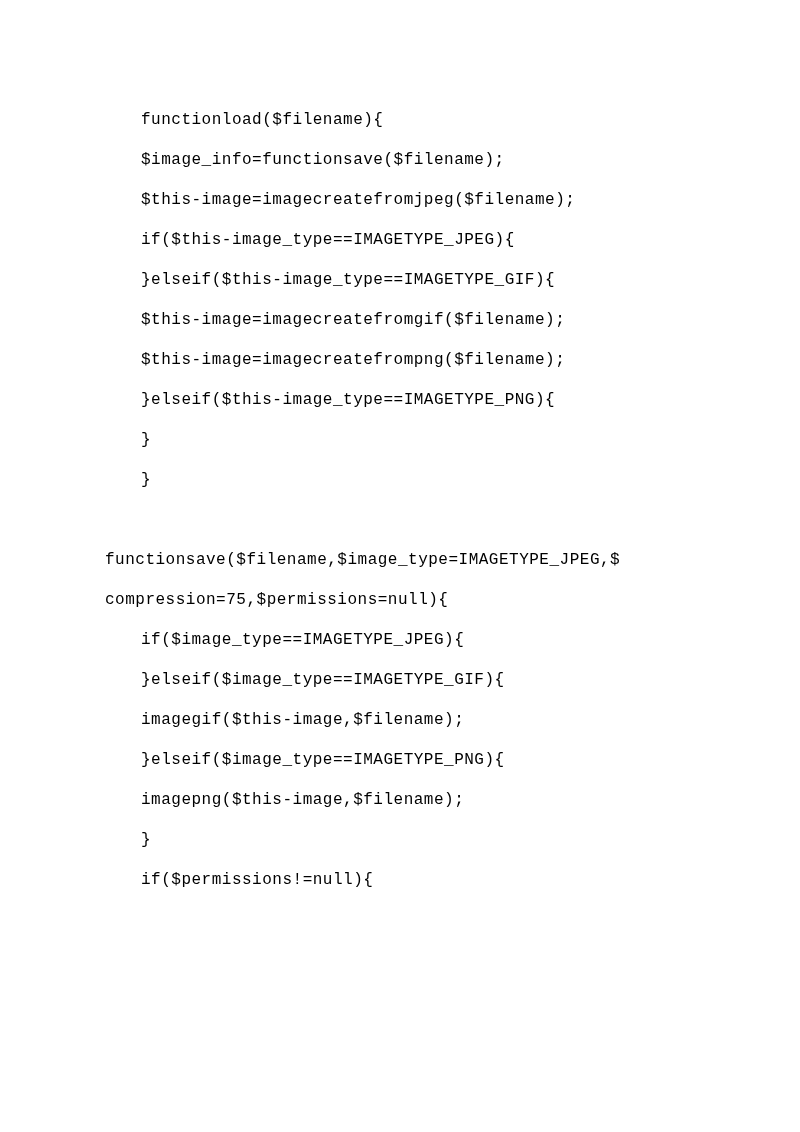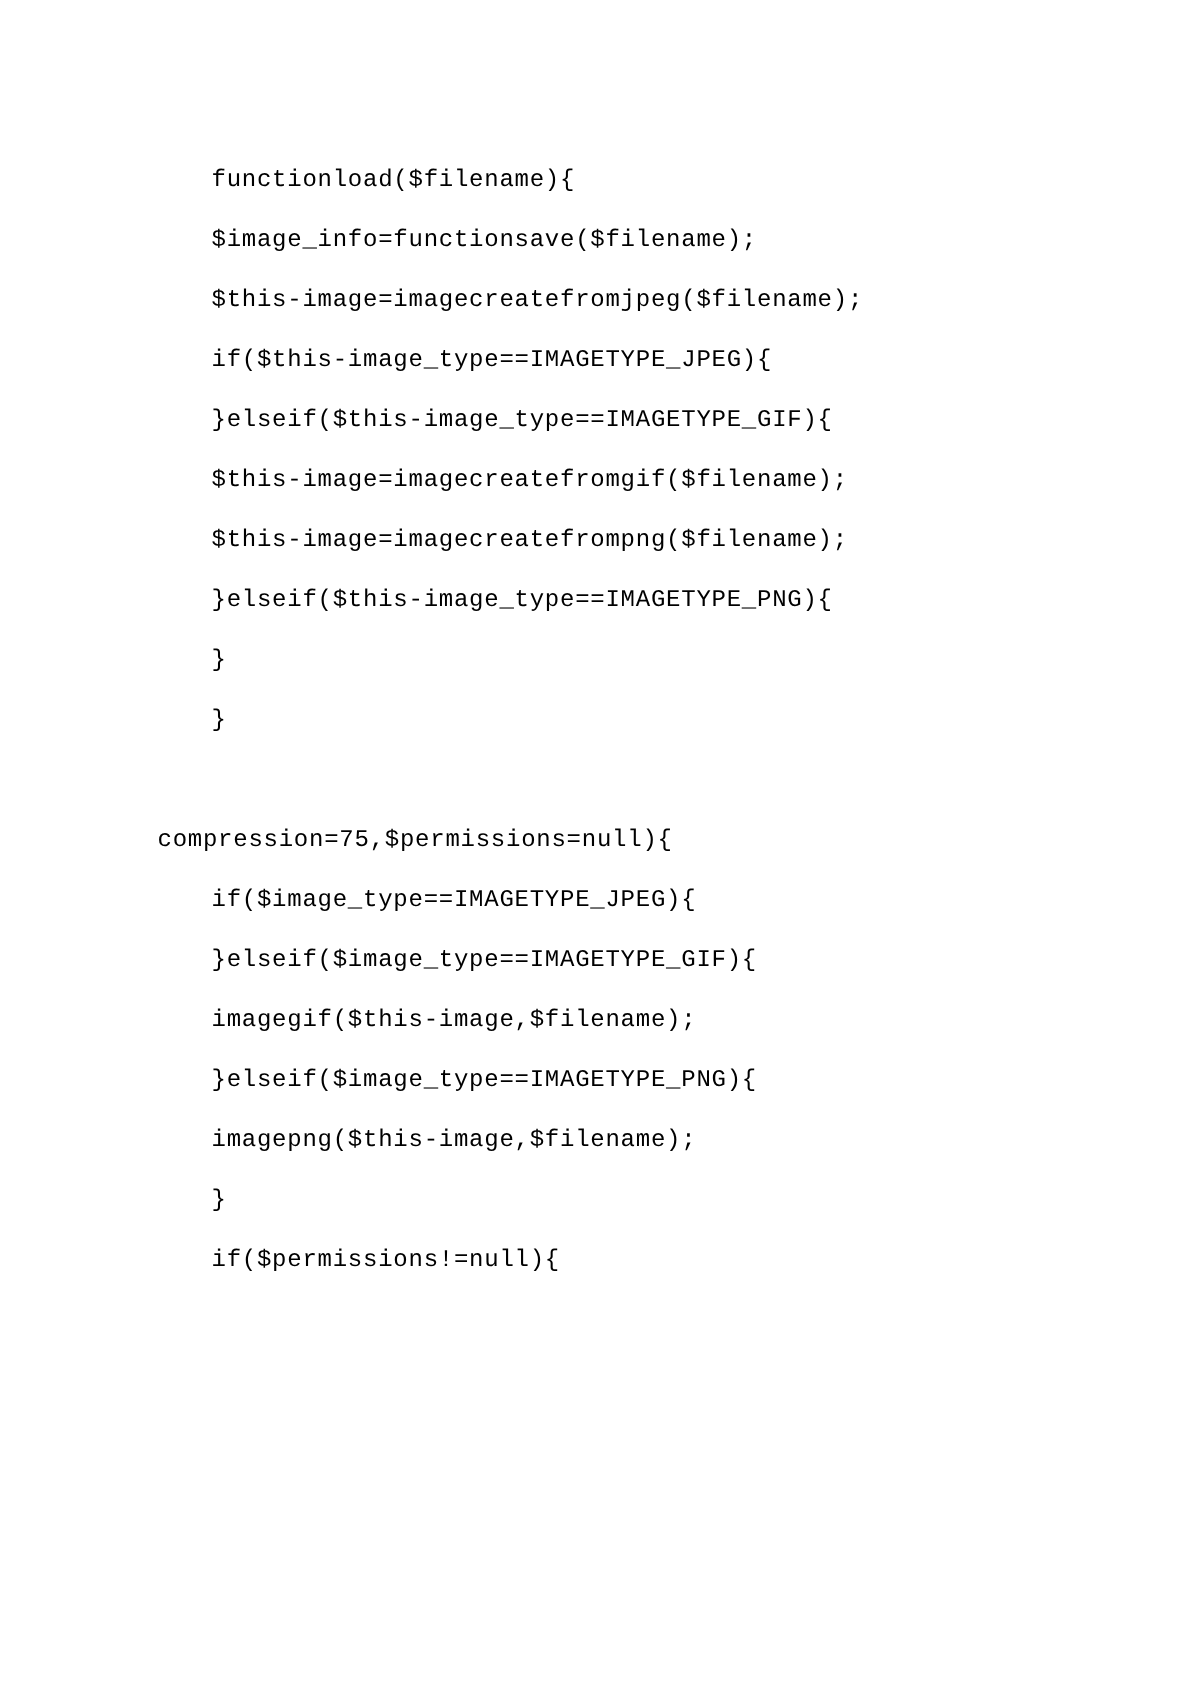--- a/index.html
+++ b/index.html
@@ -36,20 +36,21 @@
     <div class="line indent">$image_info=functionsave($filename);</div>
     <div class="line indent">$this-image=imagecreatefromjpeg($filename);</div>
     <div class="line indent">if($this-image_type==IMAGETYPE_JPEG){</div>
     <div class="line indent">}elseif($this-image_type==IMAGETYPE_GIF){</div>
     <div class="line indent">$this-image=imagecreatefromgif($filename);</div>
     <div class="line indent">$this-image=imagecreatefrompng($filename);</div>
     <div class="line indent">}elseif($this-image_type==IMAGETYPE_PNG){</div>
     <div class="line indent">}</div>
     <div class="line indent">}</div>
     <div class="blank"></div>
+    <div class="line">functionsave($filename,$image_type=IMAGETYPE_JPEG,$</div>
     <div class="line">compression=75,$permissions=null){</div>
     <div class="line indent">if($image_type==IMAGETYPE_JPEG){</div>
     <div class="line indent">}elseif($image_type==IMAGETYPE_GIF){</div>
     <div class="line indent">imagegif($this-image,$filename);</div>
     <div class="line indent">}elseif($image_type==IMAGETYPE_PNG){</div>
     <div class="line indent">imagepng($this-image,$filename);</div>
     <div class="line indent">}</div>
     <div class="line indent">if($permissions!=null){</div>
   </div>
 

